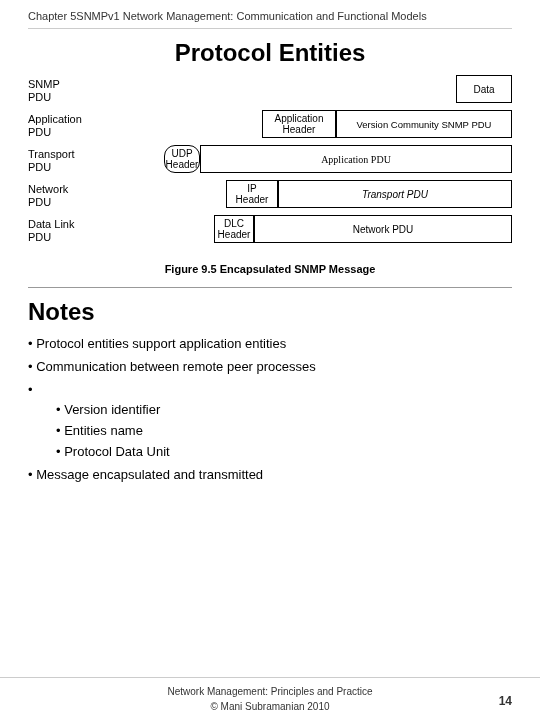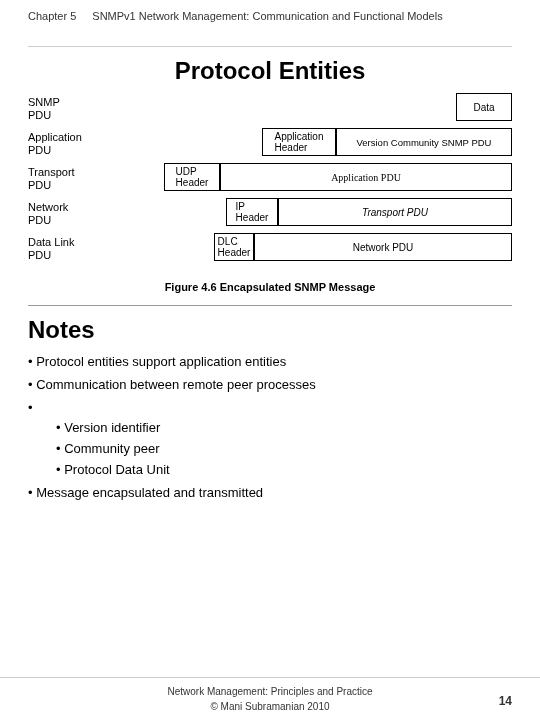--- a/index.html
+++ b/index.html
@@ -18,25 +18,24 @@
       height: 720px;
       padding: 0 28px;
       display: flex;
       flex-direction: column;
     }
 
     
     .header {
       display: flex;
       align-items: center;
-      padding: 10px 0 24px 0;
+      padding: 10px 0 6px 0;
       border-bottom: 1px solid #ccc;
       font-size: 11px;
       color: #333;
-      gap: 16px;
     }
     .header-chapter { font-size: 11px; }
     .header-title { font-size: 11px; }
 
     
     .page-title {
       text-align: center;
       font-size: 24px;
       font-weight: bold;
       margin: 10px 0 8px 0;
@@ -73,21 +72,21 @@
       align-items: stretch;
       height: 100%;
     }
 
     
     .box {
       border: 1px solid #000;
       display: flex;
       align-items: center;
       justify-content: center;
-      text-align: left;
+      text-align: center;
       font-size: 10px;
       padding: 2px 4px;
     }
 
     
     .row-snmp .pdu-content {
       justify-content: flex-end;
     }
     .row-snmp .data-box {
       width: 56px;
@@ -110,23 +109,24 @@
       font-size: 9.5px;
     }
 
     
     .row-transport .pdu-content {
       display: flex;
       align-items: stretch;
     }
     .row-transport .spacer { width: 68px; flex-shrink: 0; }
     .row-transport .udp-box {
-      width: 56px;
-      height: 28px;
-      font-size: 10px;
+      width: 36px;
+      height: 28px;
+      font-size: 10px;
+      border-radius: 11px;
     }
     .row-transport .app-pdu-box {
       flex: 1;
       height: 28px;
       font-family: Liberation Serif, serif;
     }
 
     
     .row-network .pdu-content {
       display: flex;
@@ -283,33 +283,33 @@
         <div class="pdu-content">
           <div class="spacer"></div>
           <div class="box dlc-box">DLC<br>Header</div>
           <div class="box network-pdu-box">Network PDU</div>
         </div>
       </div>
 
     </div>
   </div>
 
-  <div class="figure-caption">Figure 4.6 Encapsulated SNMP Message</div>
+  <div class="figure-caption">Figure 9.5 Encapsulated SNMP Message</div>
 
   <hr class="divider">
 
   <div class="notes-section">
     <div class="notes-title">Notes</div>
     <ul class="notes-list">
       <li>Protocol entities support application entities</li>
       <li>Communication between remote peer processes</li>
       <li>
         <ul class="sub-list">
           <li>Version identifier</li>
-          <li>Community peer</li>
+          <li>Entities name</li>
           <li>Protocol Data Unit</li>
         </ul>
       </li>
       <li>Message encapsulated and transmitted</li>
     </ul>
   </div>
 
   <div class="footer">
     <div class="footer-text">
       Network Management: Principles and Practice<br>© Mani Subramanian 2010

